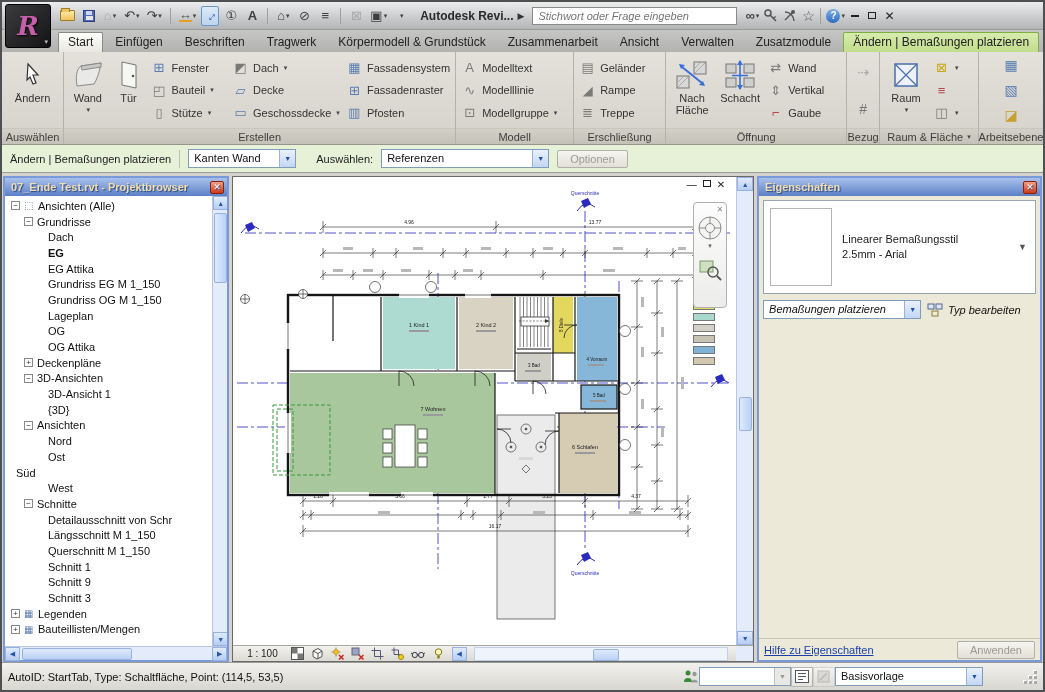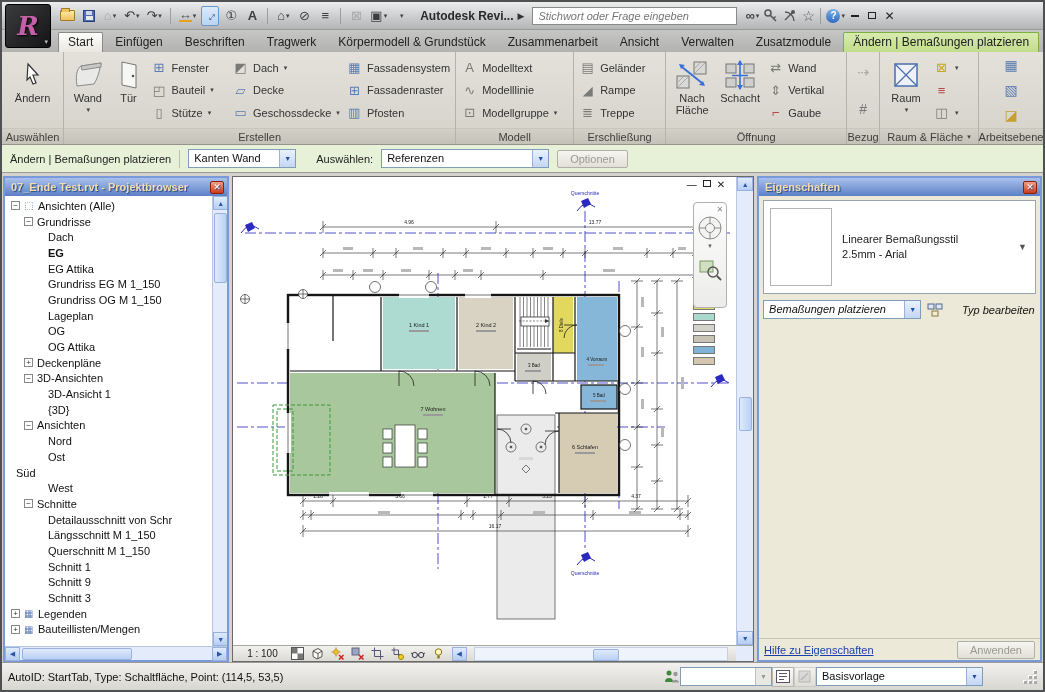--- a/index.html
+++ b/index.html
@@ -108,21 +108,21 @@
   #hcorner{width:17px;height:15px;background:#e4ecfb;flex:none;}
 
   
   #props{width:286px;display:flex;flex-direction:column;border:2px solid #7a99d8;background:#ece9d8;}
   #type-sel{margin:4px;border:1px solid #9aa5b4;background:#fff;height:94px;display:flex;align-items:center;padding:6px;gap:10px;}
   #type-preview{width:62px;height:78px;border:1px solid #b4b4b2;background:#fff;flex:none;}
   #type-text{flex:1;font-size:11px;color:#222;line-height:15px;}
   #type-arrow{font-size:9px;color:#555;margin-right:2px;}
   #filter-row{display:flex;align-items:center;margin:2px 4px 4px;gap:6px;font-style:italic;}
   #filter-row .xpc{width:158px;flex:none;}
-  #edit-type{display:flex;align-items:center;gap:19px;font-size:11px;color:#111;}
+  #edit-type{display:flex;align-items:center;gap:5px;font-size:11px;color:#111;}
   #props-body{flex:1;}
   #props-foot{height:22px;display:flex;align-items:center;padding:0 5px;border-top:1px solid #c8c4b4;}
   #props-foot a{font-size:11px;color:#1a3faa;text-decoration:underline;}
   #props-foot .sp{flex:1;}
 
   
   #statusbar{height:28px;background:linear-gradient(#f2f1ee,#d8d6d0);border-top:1px solid #9a9a98;display:flex;align-items:center;padding:0 6px;font-size:11px;color:#111;}
   #statusbar .sp{flex:1;}
   #statusbar .combo-empty{width:92px;}
   #statusbar .sbicon{width:22px;height:20px;border:1px solid #b8b6b0;background:linear-gradient(#fbfbf9,#e4e2da);display:flex;align-items:center;justify-content:center;}
@@ -1008,21 +1008,21 @@
           <rect x="0.5" y="0.5" width="13" height="12" fill="#fff" stroke="#556"></rect>
           <path d="M3,3.5 H11 M3,6.5 H11 M3,9.5 H8" stroke="#556"></path>
         </svg>
     </span>
     <span class="sbicon dis">
       <svg width="14" height="13">
           <rect x="1" y="1" width="11" height="11" fill="#ccc" stroke="#888"></rect>
           <path d="M3,10 L10,3" stroke="#888" stroke-width="1.6"></path>
         </svg>
     </span>
-    <span class="xpc" style="width:167px">
+    <span class="xpc" style="width:148px">
       <span class="val">Basisvorlage</span>
       <span class="da">▼</span>
     </span>
     <span id="grip">
         <i></i>
         <i></i>
         <i></i>
         <i></i>
         <i></i>
         <i></i>

